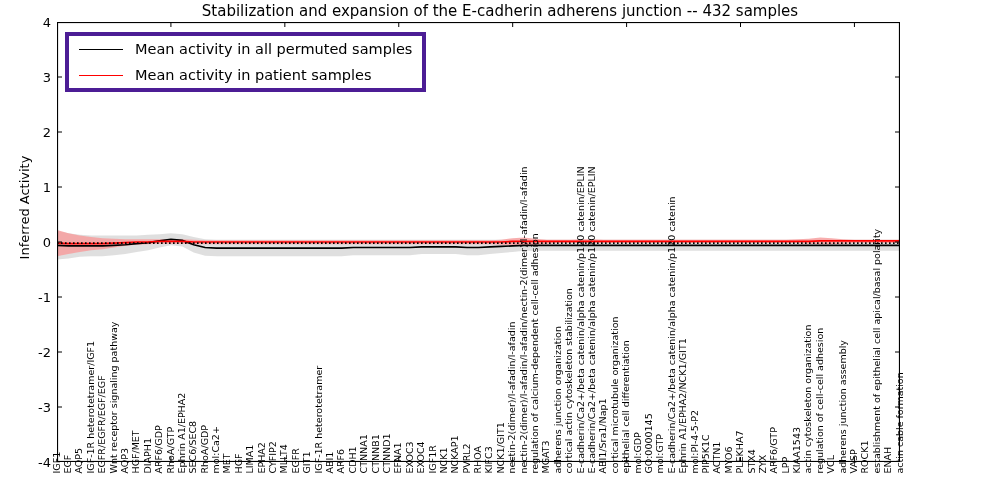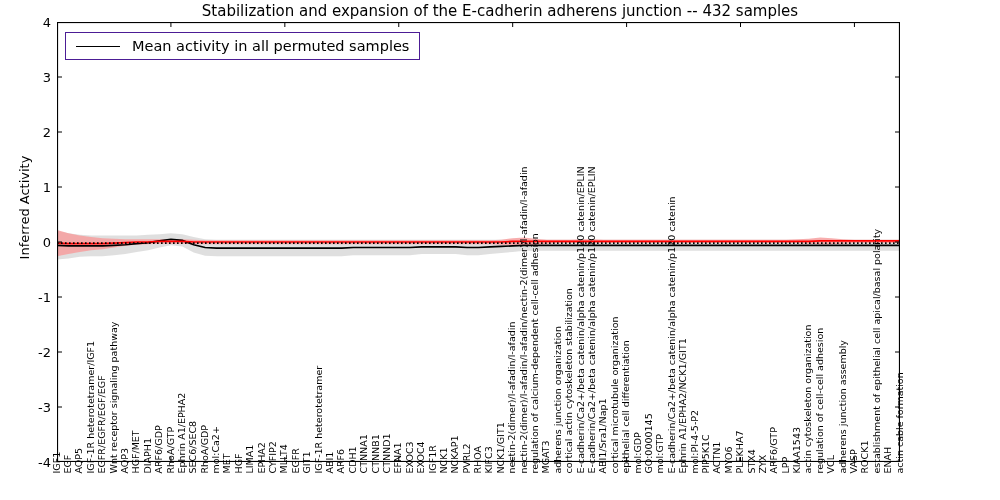--- a/index.html
+++ b/index.html
@@ -9,21 +9,21 @@
   .ylabel{position:absolute;left:-96px;top:200px;width:240px;text-align:center;font-size:13px;color:#000;
           transform:rotate(-90deg);transform-origin:center center;}
   .xlabel{position:absolute;left:0;bottom:1px;width:1000px;text-align:center;font-size:13px;color:#000;}
   .ytick{position:absolute;right:0;font-size:13px;color:#000;text-align:right;width:36px;
          transform:translateY(-50%);}
   #plotbox{position:absolute;overflow:visible;}
   #svgplot{position:absolute;left:0;top:0;}
   .xticklabels{position:absolute;left:0;top:0;width:100%;height:100%;}
   .xtl{position:absolute;font-size:9.5px;color:#000;white-space:nowrap;
        transform-origin:left bottom;transform:rotate(-90deg);line-height:9.5px;}
-  .legendbox{position:absolute;border:1px solid #4c1d95;background:#fff;}
+  .legendbox{position:absolute;border:4px solid #4c1d95;background:#fff;}
   .legrow{display:flex;align-items:center;height:26px;padding:0 10px;}
   .legline{width:44px;height:0;border-top-width:1.6px;border-top-style:solid;margin-right:12px;}
   .legtxt{font-size:14.5px;color:#000;white-space:nowrap;}
 </style>
 </head>
 <body>
 
 <div id="fig">
 
   <div class="title">Stabilization and expansion of the E-cadherin adherens junction -- 432 samples</div>
@@ -163,15 +163,19 @@
         <div class="xtl" style="left: 846.6px; top: 442px;">actin cable formation</div>
       </div>
   </div>
 
 
   <div class="legendbox" id="legendbox" style="left: 65px; top: 32px;">
       <div class="legrow">
         <span class="legline" style="border-top-color: rgb(0, 0, 0);"></span>
         <span class="legtxt">Mean activity in all permuted samples</span>
       </div>
+      <div class="legrow">
+        <span class="legline" style="border-top-color: rgb(255, 0, 0);"></span>
+        <span class="legtxt">Mean activity in patient samples</span>
+      </div>
     </div>
 
 </div>
 
 </body></html>

